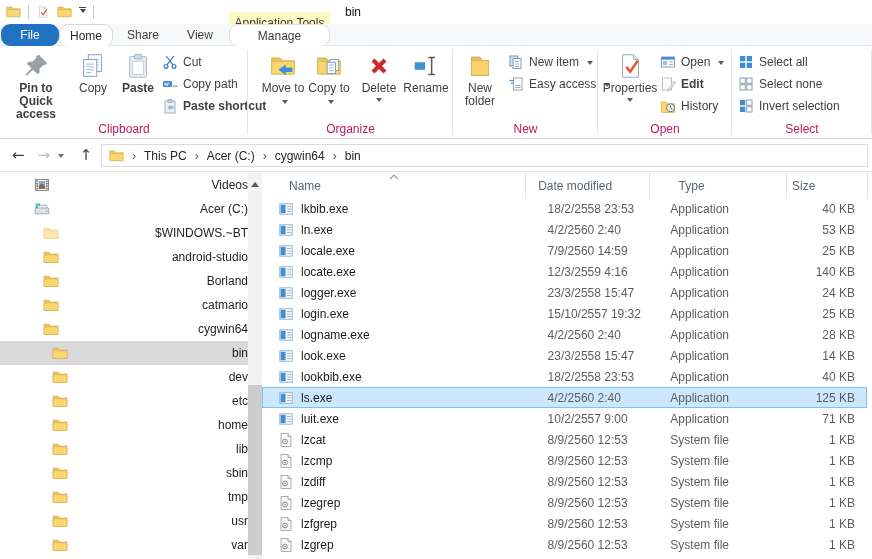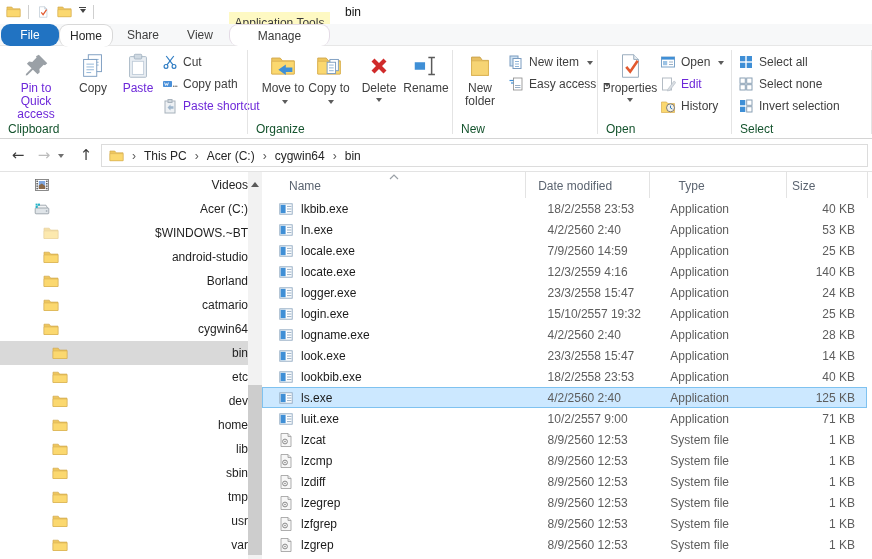--- a/index.html
+++ b/index.html
@@ -28,27 +28,27 @@
     border-bottom:none; z-index:3; color:#262626; }
   .tab-share { left:113px; width:60px; }
   .tab-view { left:173px; width:54px; }
   .tab-manage { left:229px; width:101px; background:#fff; border:1px solid #e4dbe6; border-bottom:none; color:#3a3a3a; }
 
   
   .ribbon { position:absolute; top:46px; left:0; width:100%; height:93px; background:#fff;
     border-bottom:1px solid #d4d4d4; }
   .grp { position:absolute; top:0; height:92px; }
   .grp::after { content:""; position:absolute; right:0; top:4px; bottom:4px; width:1px; background:#e4e4e4; }
-  .grp-label { position:absolute; bottom:2px; left:8px; width:100%; text-align:left; color:#14532d; }
+  .grp-label { position:absolute; bottom:2px; left:0; width:100%; text-align:center; color:#be185d; }
   .bigbtn { position:absolute; top:3px; text-align:center; cursor:default; }
   .bigbtn svg { display:block; margin:2px auto 1px; }
   .blabel { font-size:12px; line-height:13px; color:#3f3f3f; }
   .smbtn { position:absolute; height:22px; display:flex; align-items:center; gap:5px; white-space:nowrap; }
   .slabel { color:#3f3f3f; }
-  .disabled .blabel, .disabled .slabel { color:#6d28d9; }
+  .disabled .blabel, .disabled .slabel { color:#404040;font-weight:bold; }
   .ci { display:inline-block; width:0; height:0; border:3px solid transparent; border-top:4px solid #5c5c5c;
     margin-left:3px; position:relative; top:2px; }
   .cb { display:block; margin:3px auto 0; width:0; height:0; border:3.5px solid transparent; border-top:4px solid #5c5c5c; }
 
   
   .addrbar { position:absolute; top:139px; left:0; width:100%; height:33px; background:#fff;
     border-bottom:1px solid #e3e3e3; }
   .navbtn { position:absolute; top:0; height:33px; line-height:33px; text-align:center;
     font-family:"DejaVu Sans",sans-serif; font-size:15px; }
   .nav-back { left:6px; width:24px; color:#3b3b3b; }
@@ -547,27 +547,27 @@
       <div class="tree-item lvl3 selected">
         <svg width="16" height="16" viewBox="0 0 16 16">
           <use href="#sym-folder-icon" xlink:href="#sym-folder-icon"></use>
         </svg>
         <span>bin</span>
       </div>
       <div class="tree-item lvl3">
         <svg width="16" height="16" viewBox="0 0 16 16">
           <use href="#sym-folder-icon" xlink:href="#sym-folder-icon"></use>
         </svg>
+        <span>dev</span>
+      </div>
+      <div class="tree-item lvl3">
+        <svg width="16" height="16" viewBox="0 0 16 16">
+          <use href="#sym-folder-icon" xlink:href="#sym-folder-icon"></use>
+        </svg>
         <span>etc</span>
-      </div>
-      <div class="tree-item lvl3">
-        <svg width="16" height="16" viewBox="0 0 16 16">
-          <use href="#sym-folder-icon" xlink:href="#sym-folder-icon"></use>
-        </svg>
-        <span>dev</span>
       </div>
       <div class="tree-item lvl3">
         <svg width="16" height="16" viewBox="0 0 16 16">
           <use href="#sym-folder-icon" xlink:href="#sym-folder-icon"></use>
         </svg>
         <span>home</span>
       </div>
       <div class="tree-item lvl3">
         <svg width="16" height="16" viewBox="0 0 16 16">
           <use href="#sym-folder-icon" xlink:href="#sym-folder-icon"></use>

